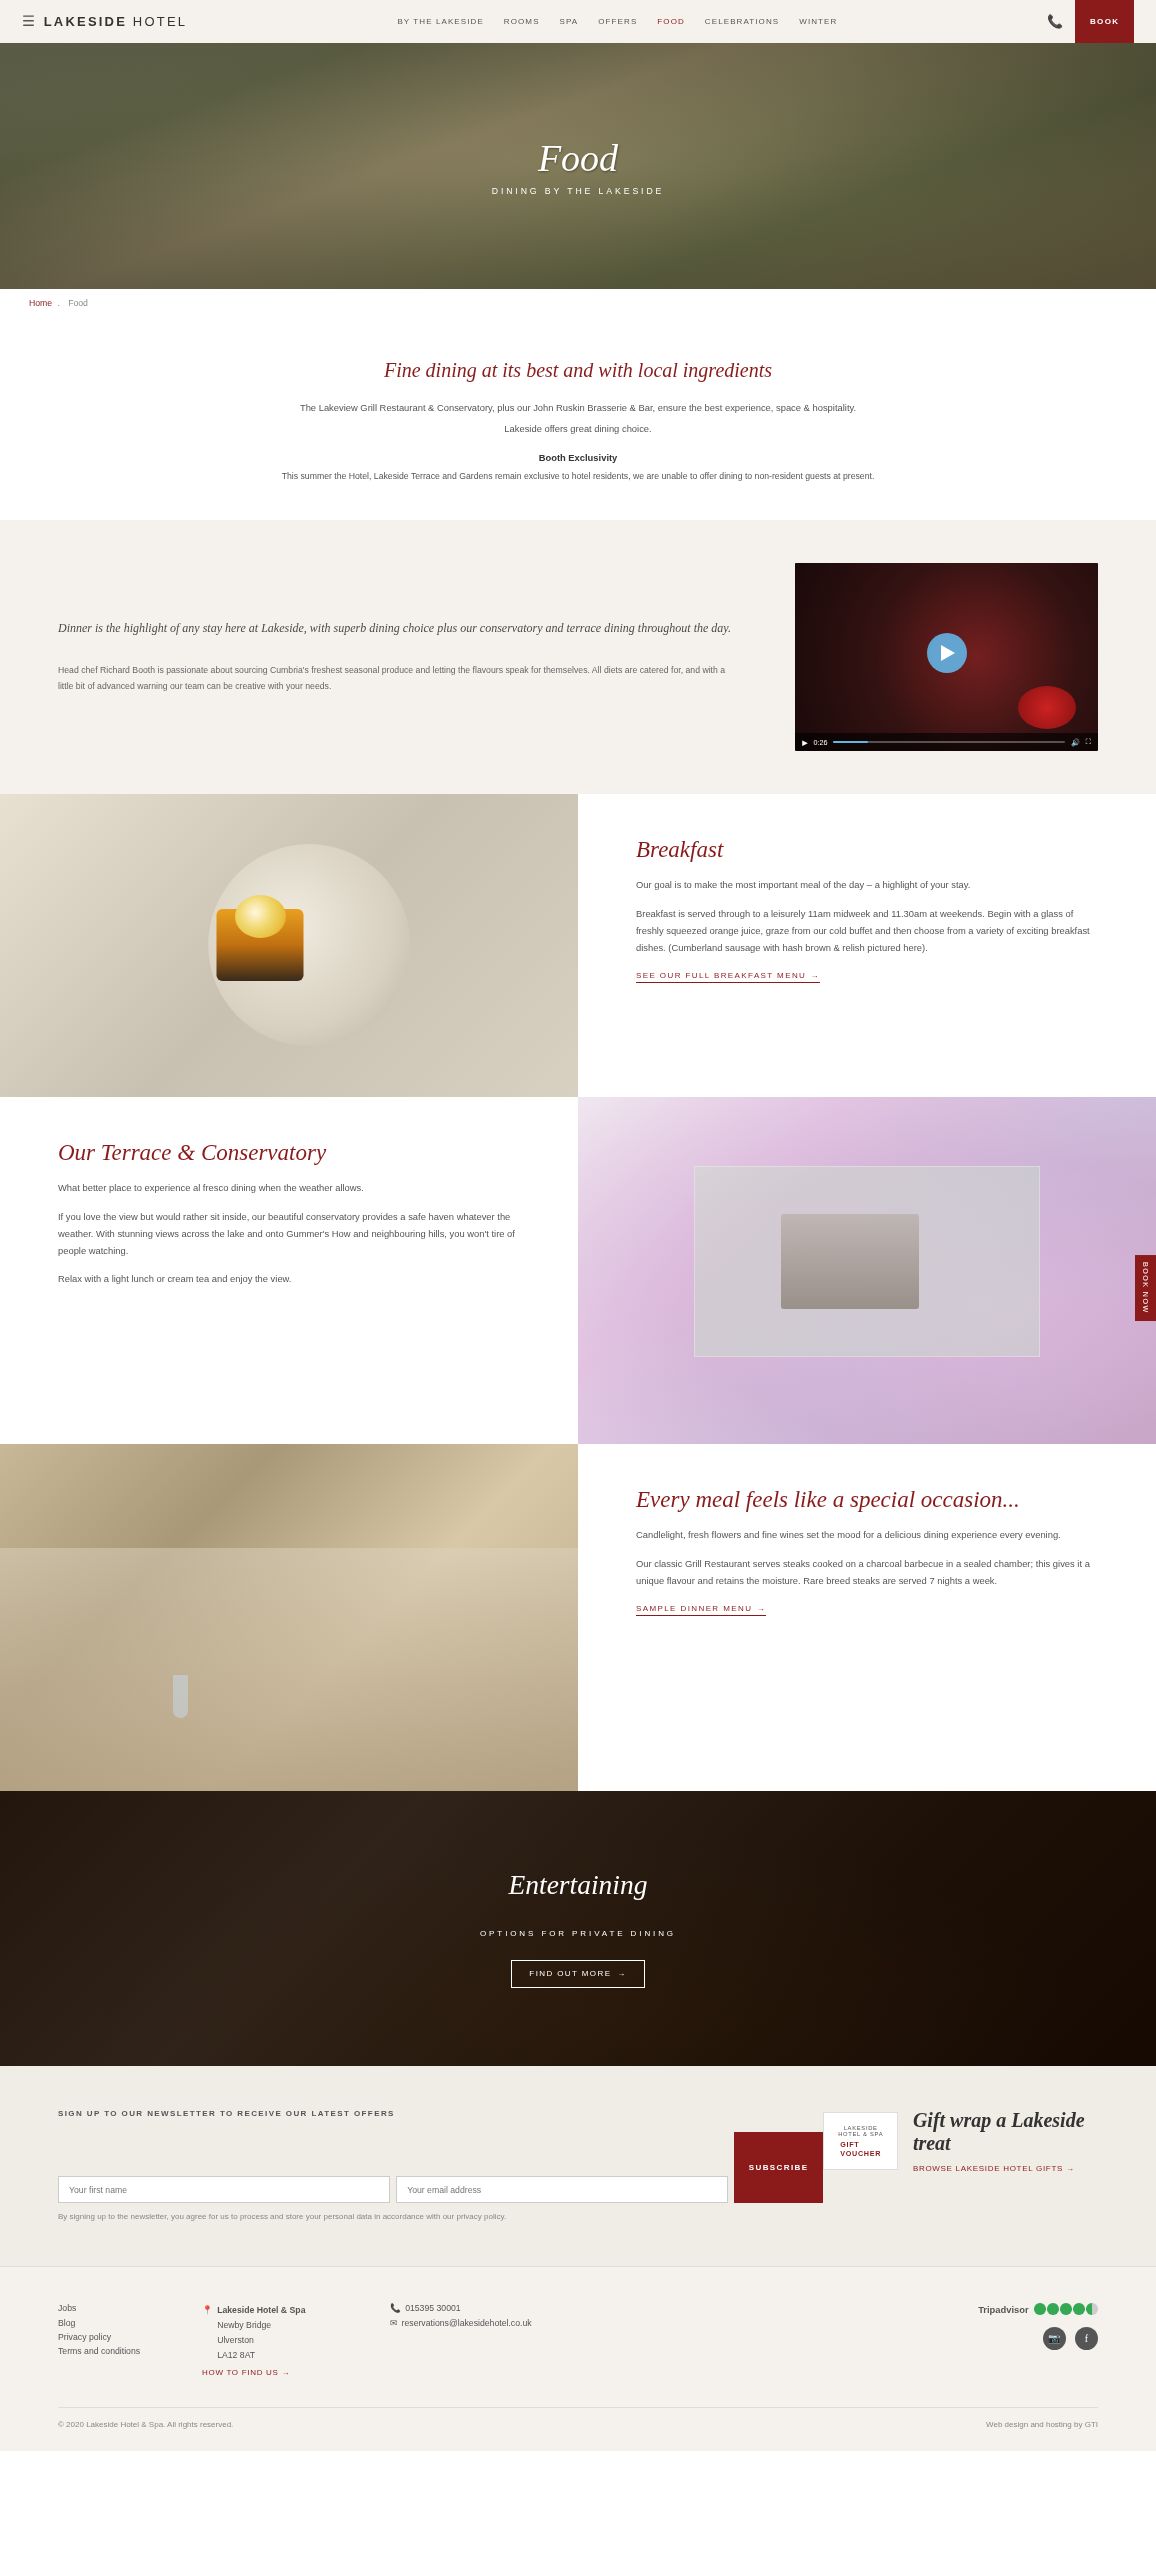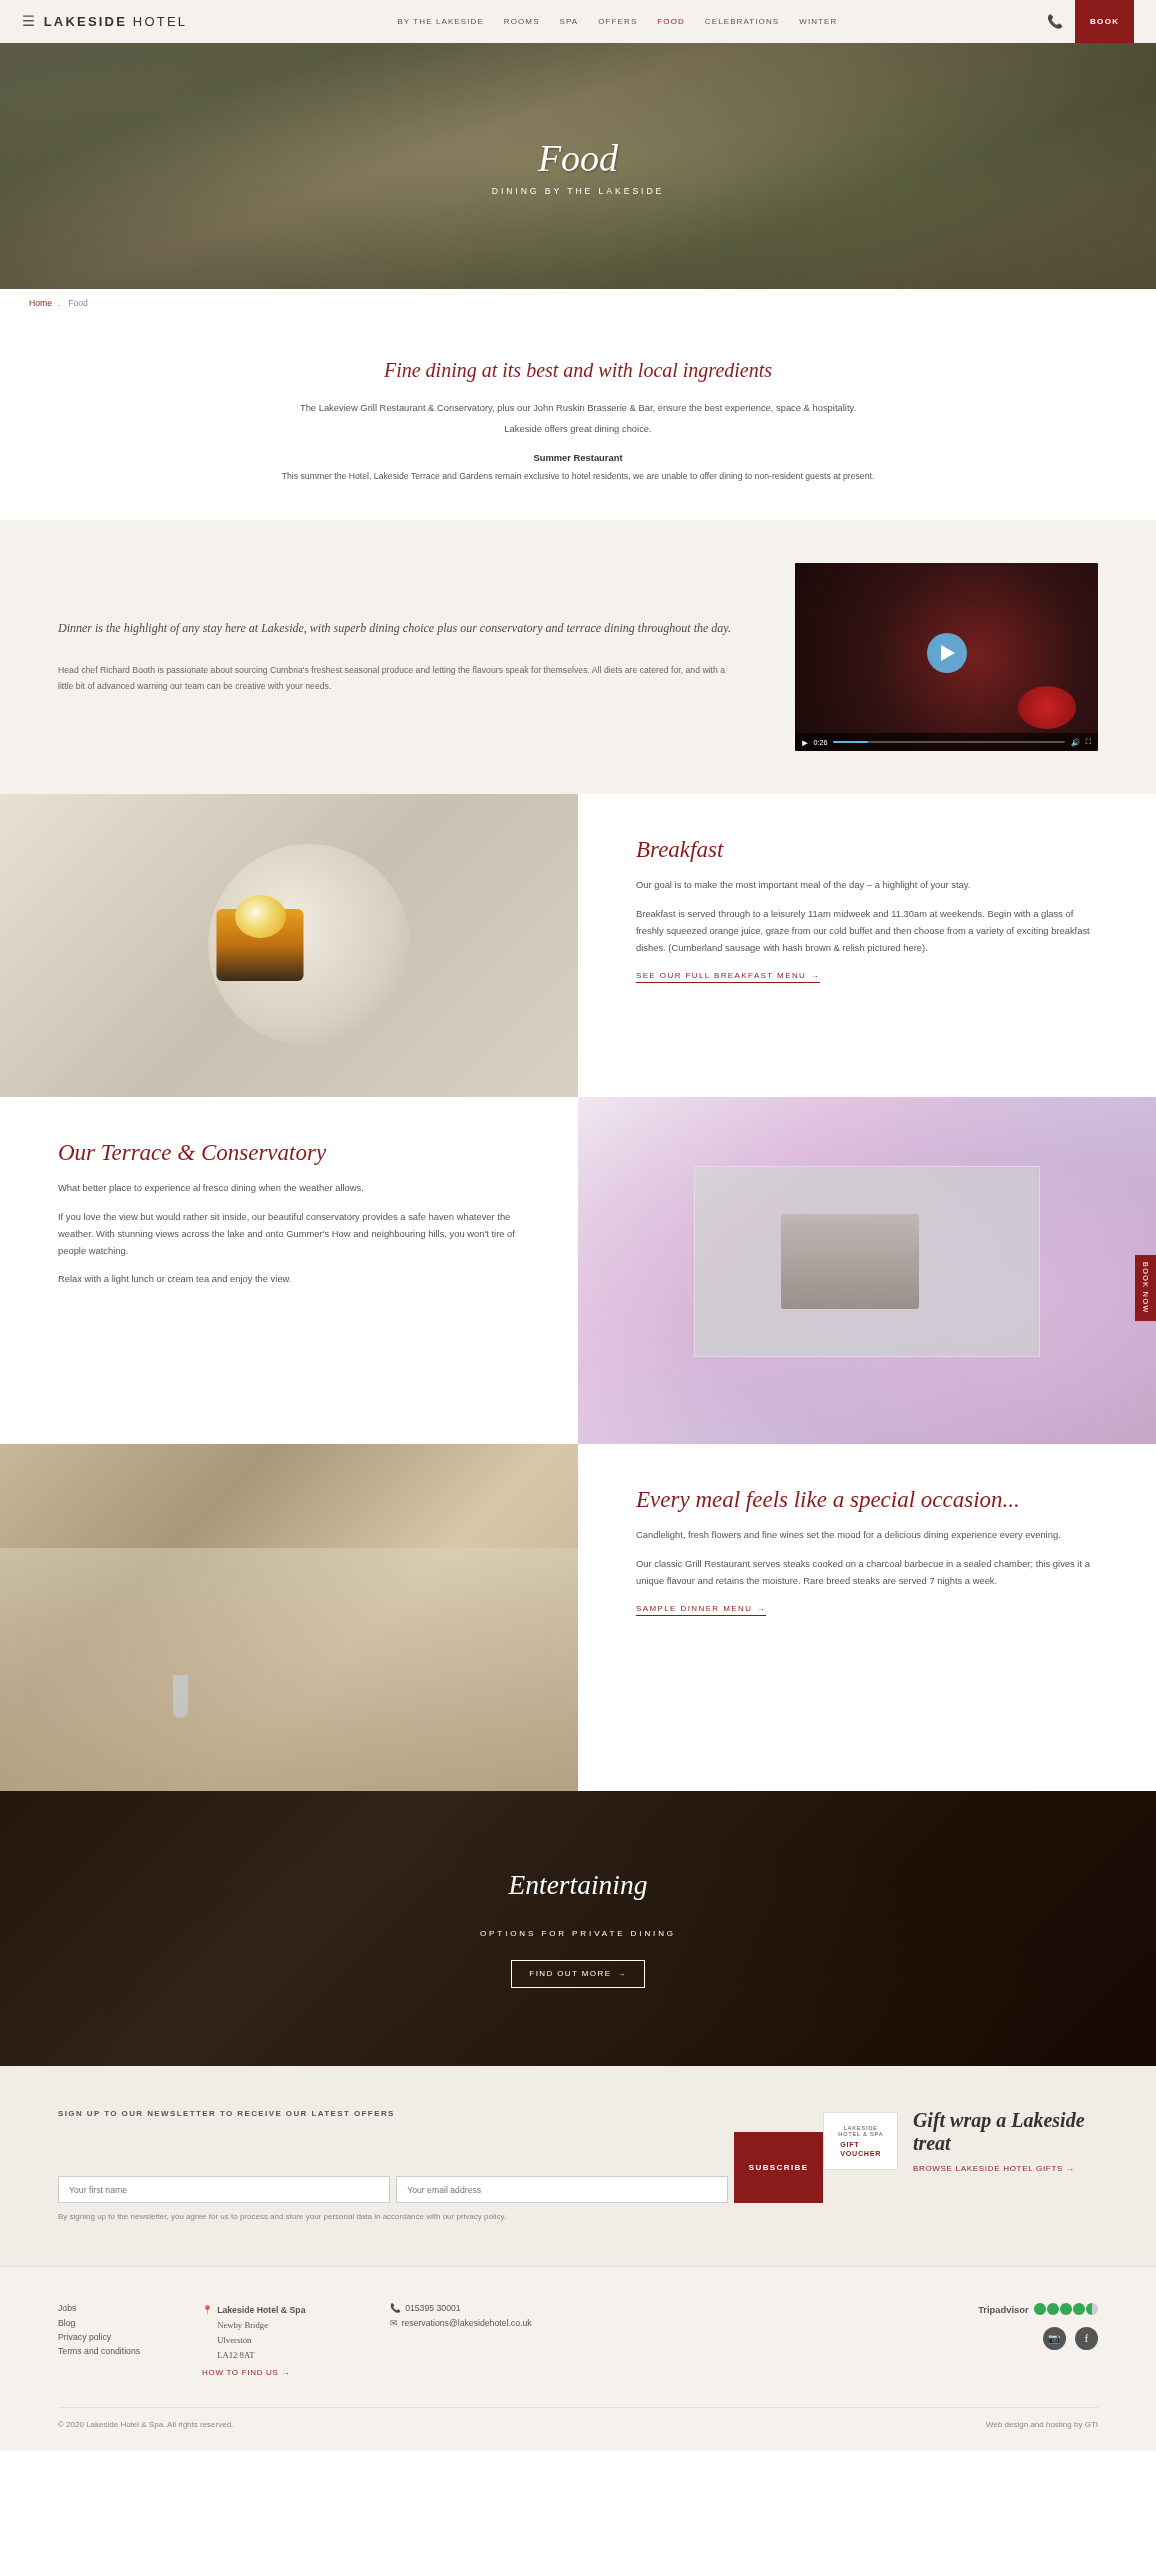--- a/index.html
+++ b/index.html
@@ -350,21 +350,21 @@
 <div class="breadcrumb">
   <a href="#">Home</a>
   <span>.</span>
   <span>Food</span>
 </div>
 
 <div class="intro-section">
   <h2 class="intro-heading">Fine dining at its best and with local ingredients</h2>
   <p class="intro-text">The Lakeview Grill Restaurant &amp; Conservatory, plus our John Ruskin Brasserie &amp; Bar, ensure the best experience, space &amp; hospitality.</p>
   <p class="intro-text">Lakeside offers great dining choice.</p>
-  <p class="intro-subheading">Summer Restaurant</p>
+  <p class="intro-subheading">Booth Exclusivity</p>
   <p class="intro-small-text">This summer the Hotel, Lakeside Terrace and Gardens remain exclusive to hotel residents, we are unable to offer dining to non-resident guests at present.</p>
 </div>
 
 <div class="video-section">
   <div class="video-text">
     <p class="video-quote">Dinner is the highlight of any stay here at Lakeside, with superb dining choice plus our conservatory and terrace dining throughout the day.</p>
     <p class="video-desc">Head chef Richard Booth is passionate about sourcing Cumbria's freshest seasonal produce and letting the flavours speak for themselves. All diets are catered for, and with a little bit of advanced warning our team can be creative with your needs.</p>
   </div>
   <div class="video-player">
     <div class="video-bg"></div>
@@ -471,21 +471,21 @@
       <a href="#">Jobs</a>
       <a href="#">Blog</a>
       <a href="#">Privacy policy</a>
       <a href="#">Terms and conditions</a>
     </div>
     <div class="footer-col2">
       <p style="display:flex;align-items:flex-start;gap:4.3px;margin-bottom:2.9px;">
         <span class="loc-icon"></span>
         <span>
           <span class="addr-name" style="display:block;font-size:8.7px;font-family:sans-serif;color:#555;font-weight:600;">Lakeside Hotel &amp; Spa</span>
-          <span style="font-size:8.7px;color:#555;font-family:Liberation Serif, serif;line-height:1.7;display:block;">Newby Bridge<br>Ulverston<br>LA12 8AT</span>
+          <span style="font-size:8.7px;color:#555;font-family:Liberation Sans, sans-serif;line-height:1.7;display:block;">Newby Bridge<br>Ulverston<br>LA12 8AT</span>
         </span>
       </p>
       <a href="#" class="footer-directions">HOW TO FIND US</a>
     </div>
     <div class="footer-col3">
       <p style="display:flex;align-items:center;gap:4.3px;">
         <span class="phone-icon"></span>
         <a href="#">015395 30001</a>
       </p>
       <p style="display:flex;align-items:center;gap:4.3px;margin-top:4.3px;">

